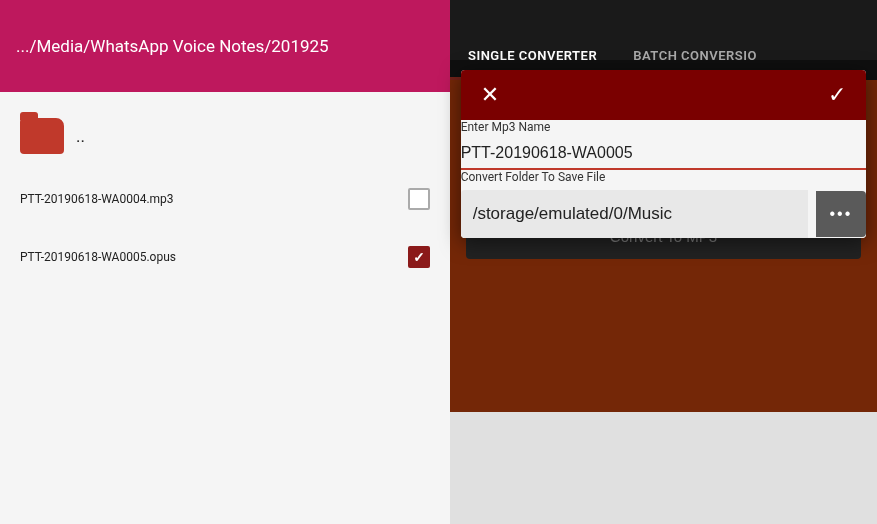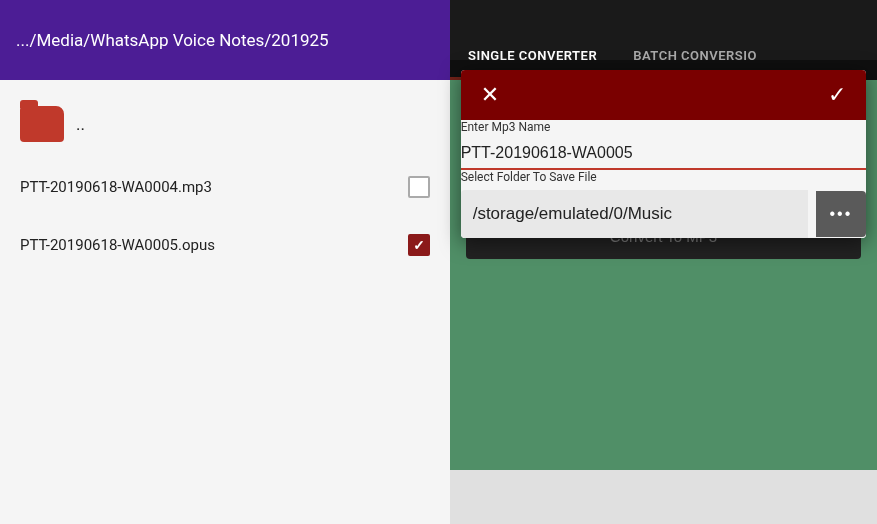--- a/index.html
+++ b/index.html
@@ -16,26 +16,26 @@
     .left-panel {
       width: 450px;
       height: 524px;
       background: #f5f5f5;
       display: flex;
       flex-direction: column;
       flex-shrink: 0;
     }
 
     .left-header {
-      background: #4c1d95;
+      background: #be185d;
       color: #ffffff;
       padding: 18px 16px;
       font-size: 17px;
       font-weight: 400;
-      height: 80px;
+      height: 92px;
       display: flex;
       align-items: center;
     }
 
     .file-list {
       padding: 10px 0;
       flex: 1;
     }
 
     .file-item {
@@ -72,21 +72,21 @@
     }
 
     .file-row {
       display: flex;
       align-items: center;
       justify-content: space-between;
       padding: 18px 20px;
     }
 
     .file-name {
-      font-size: 15px;
+      font-size: 12px;
       color: #222;
     }
 
     .checkbox {
       width: 22px;
       height: 22px;
       border: 2px solid #aaa;
       border-radius: 2px;
       display: flex;
       align-items: center;
@@ -103,22 +103,22 @@
     .checkbox.checked::after {
       content: '✓';
       color: white;
       font-size: 14px;
       font-weight: bold;
     }
 
     
     .right-panel {
       flex: 1;
-      height: 470px;
-      background: #86efac;
+      height: 412px;
+      background: #c2410c;
       display: flex;
       flex-direction: column;
       position: relative;
     }
 
     .tabs-bar {
       background: #1a1a1a;
       display: flex;
       height: 80px;
       align-items: flex-end;
@@ -310,21 +310,21 @@
 
   <div class="dialog-overlay">
     <div class="dialog">
       <div class="dialog-toolbar">
         <button class="dialog-icon-btn">✕</button>
         <button class="dialog-icon-btn">✓</button>
       </div>
       <div class="dialog-body">
         <div class="dialog-field-label">Enter Mp3 Name</div>
         <input class="dialog-input" type="text" value="PTT-20190618-WA0005" style="">
-        <div class="dialog-field-label">Select Folder To Save File</div>
+        <div class="dialog-field-label">Convert Folder To Save File</div>
         <div class="folder-row">
           <input class="folder-path-input" type="text" value="/storage/emulated/0/Music" style="">
           <button class="folder-browse-btn">•••</button>
         </div>
       </div>
     </div>
   </div>
 </div>
 
 </body></html>

